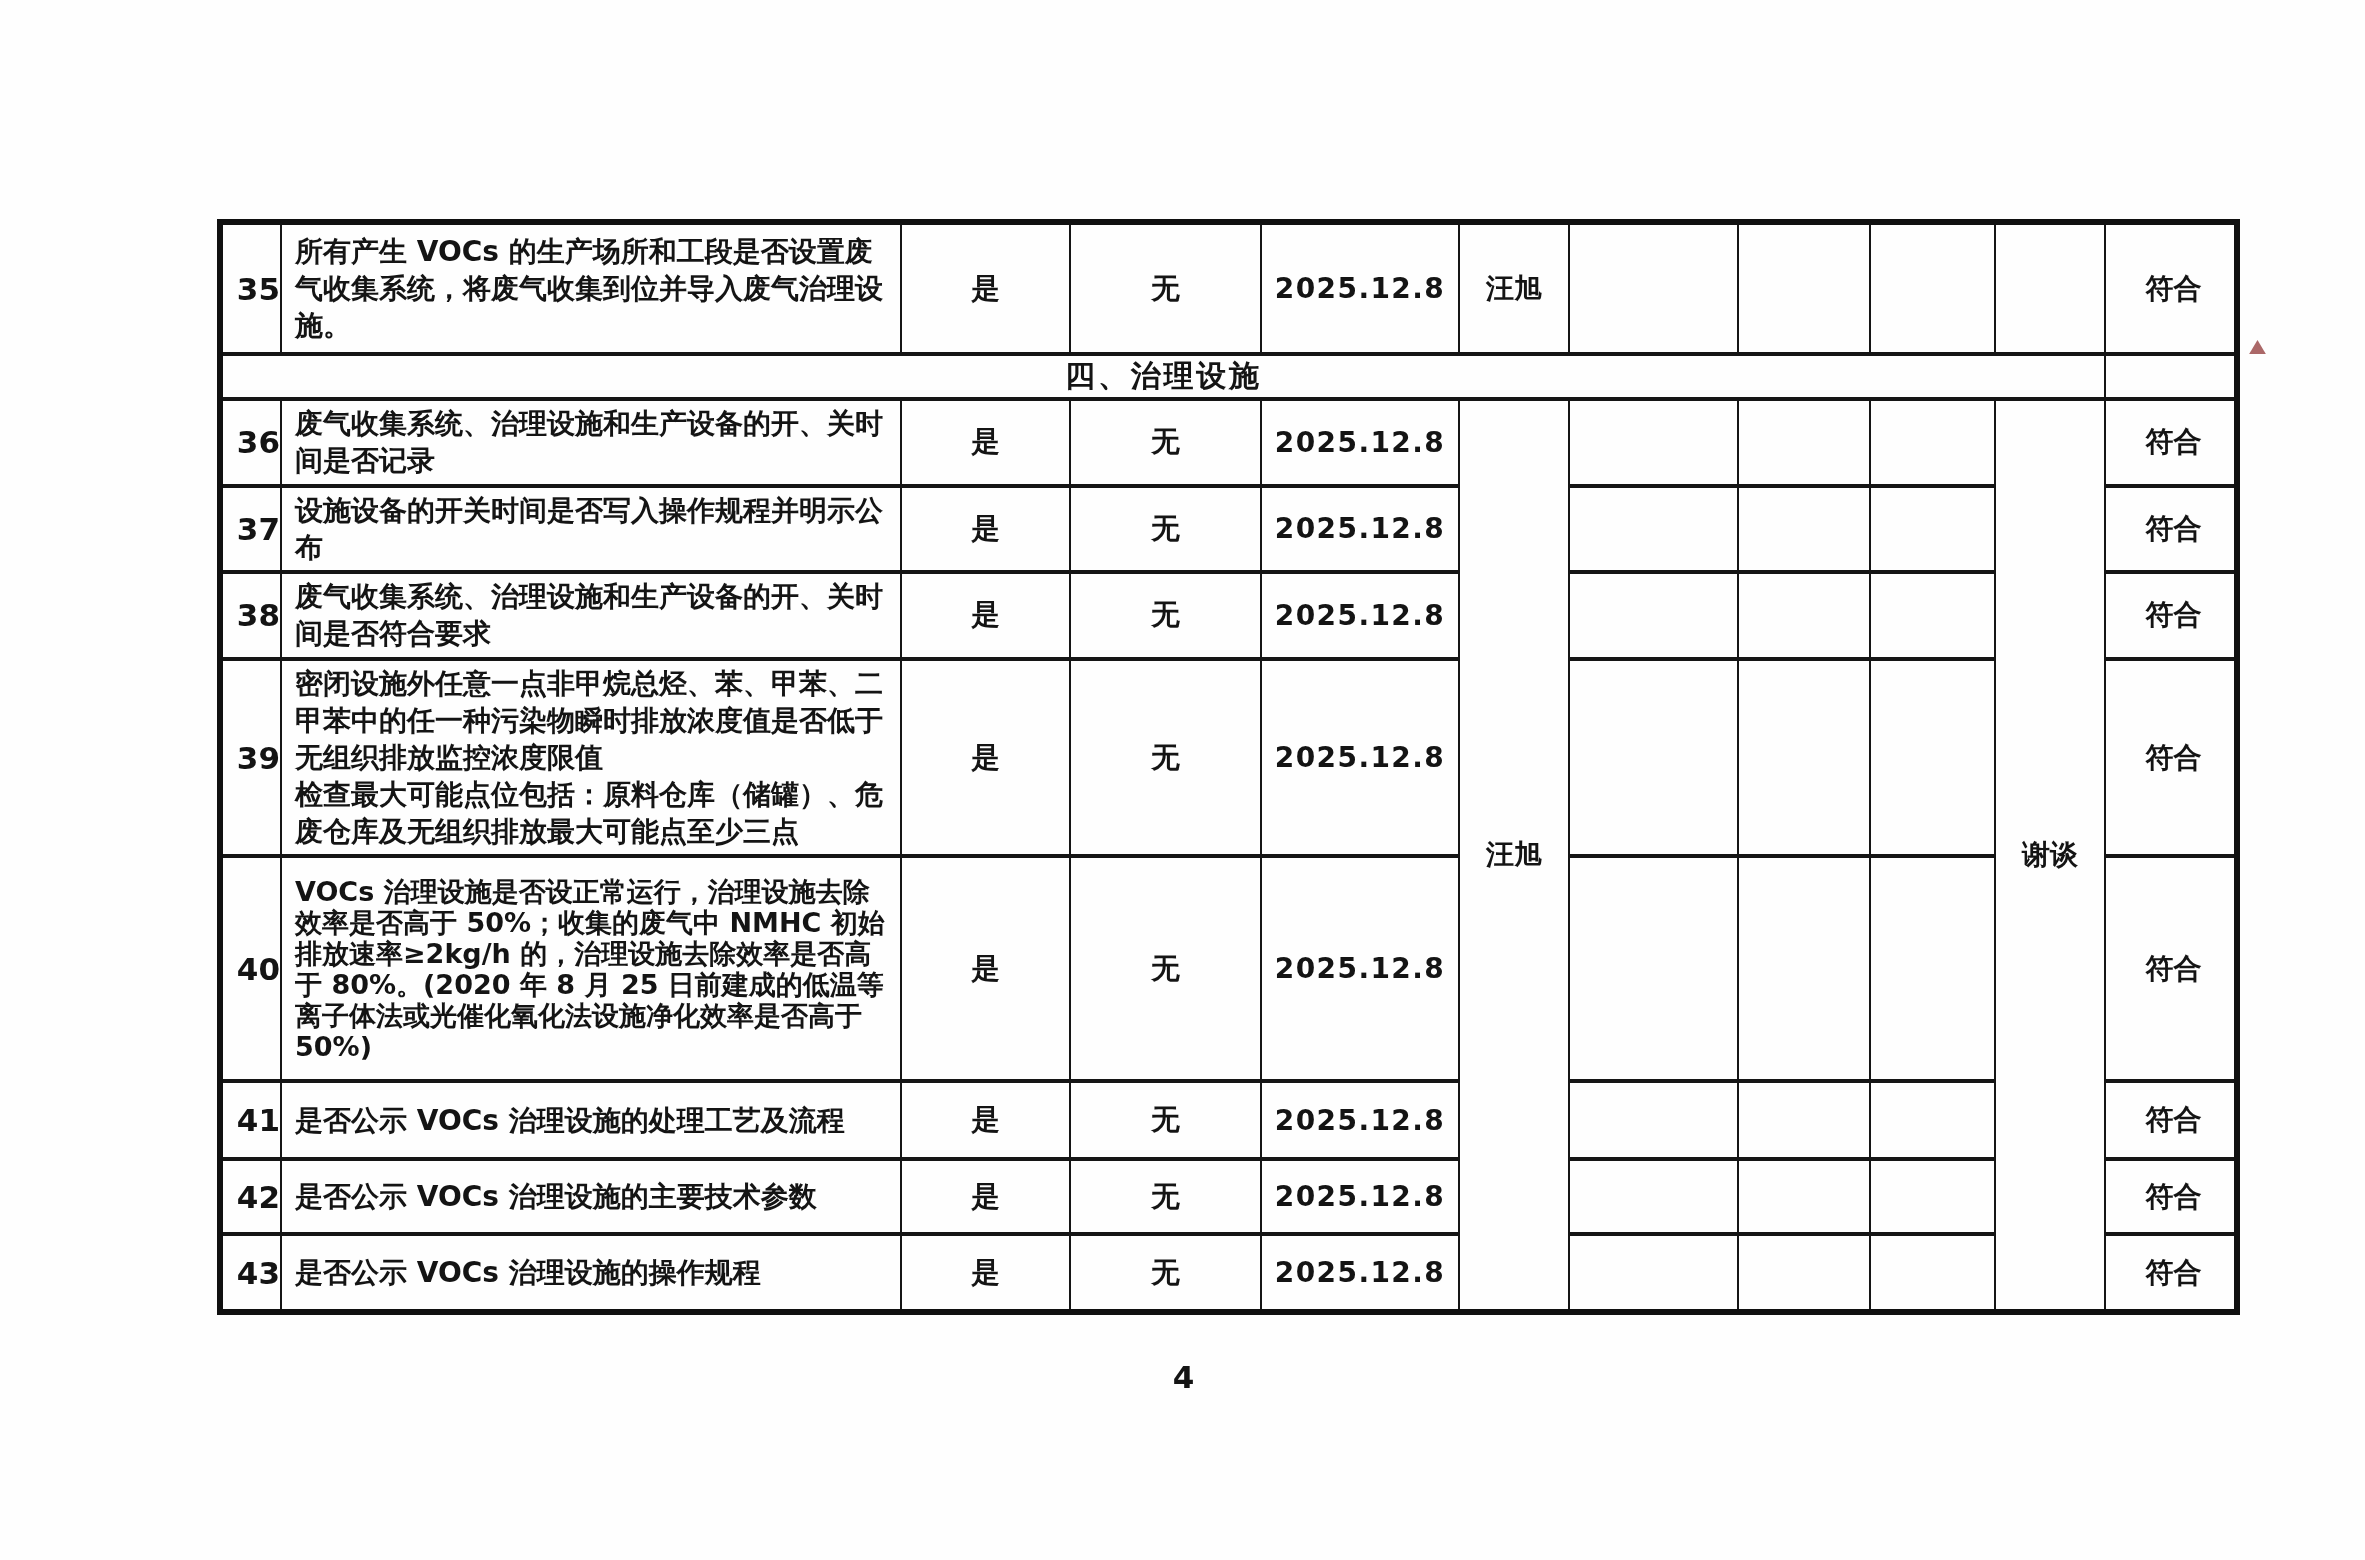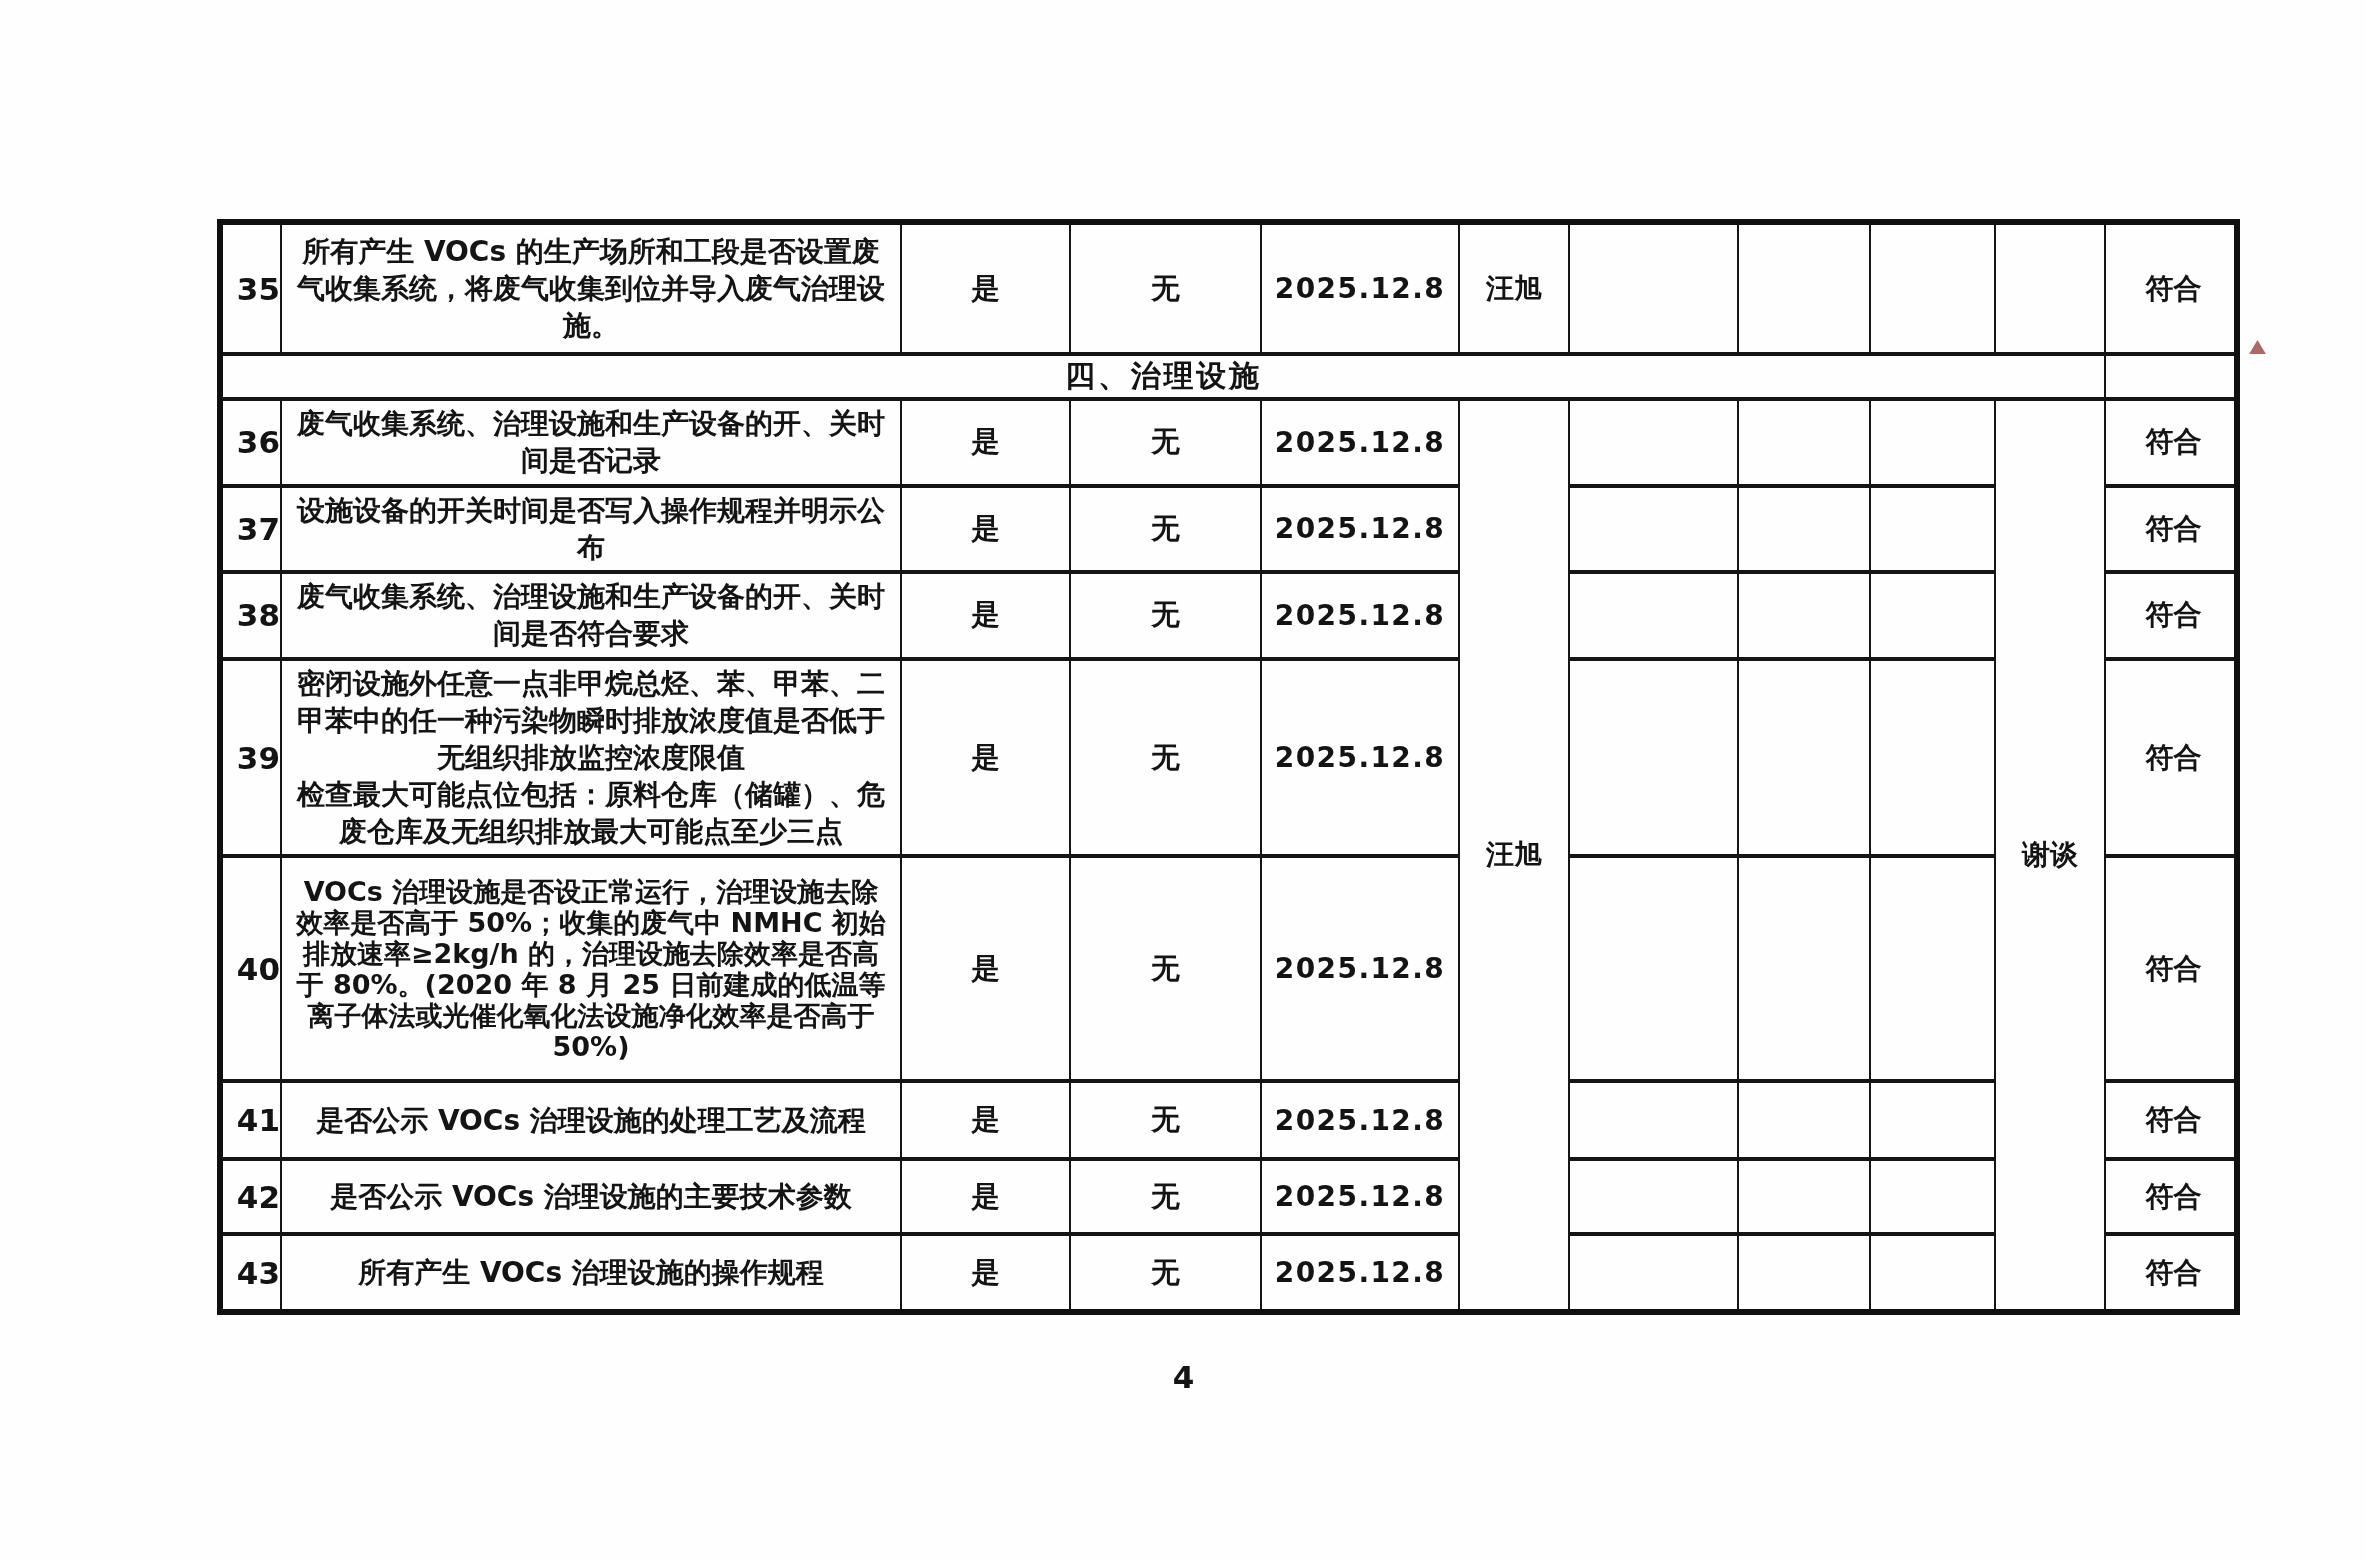--- a/index.html
+++ b/index.html
@@ -29,21 +29,21 @@
     padding: 0;
   }
   .c {
     text-align: center;
     vertical-align: middle;
     font-weight: bold;
     font-size: 28.5px;
   }
   .seq { font-size: 31px; text-align: right; }
   .item {
-    text-align: center;
+    text-align: left;
     vertical-align: middle;
     padding: 4.3px 13px;
     font-weight: bold;
     font-size: 28px;
     line-height: 37px;
     white-space: pre-line;
   }
   tr.r40 .item { font-size: 27px; line-height: 31px; }
   .date { font-size: 28px; letter-spacing: 1.4px; }
   .sechead { font-size: 30px; letter-spacing: 2.8px; text-align: center; }
@@ -190,21 +190,21 @@
       <td class="c">无</td>
       <td class="c date">2025.12.8</td>
       <td class="c"></td>
       <td class="c"></td>
       <td class="c"></td>
       <td class="c result">符合</td>
     </tr>
 
     <tr style="height:78px">
       <td class="c seq">43</td>
-      <td class="item">所有产生 VOCs 治理设施的操作规程</td>
+      <td class="item">是否公示 VOCs 治理设施的操作规程</td>
       <td class="c">是</td>
       <td class="c">无</td>
       <td class="c date">2025.12.8</td>
       <td class="c"></td>
       <td class="c"></td>
       <td class="c"></td>
       <td class="c result">符合</td>
     </tr>
   </tbody>
     </table>

